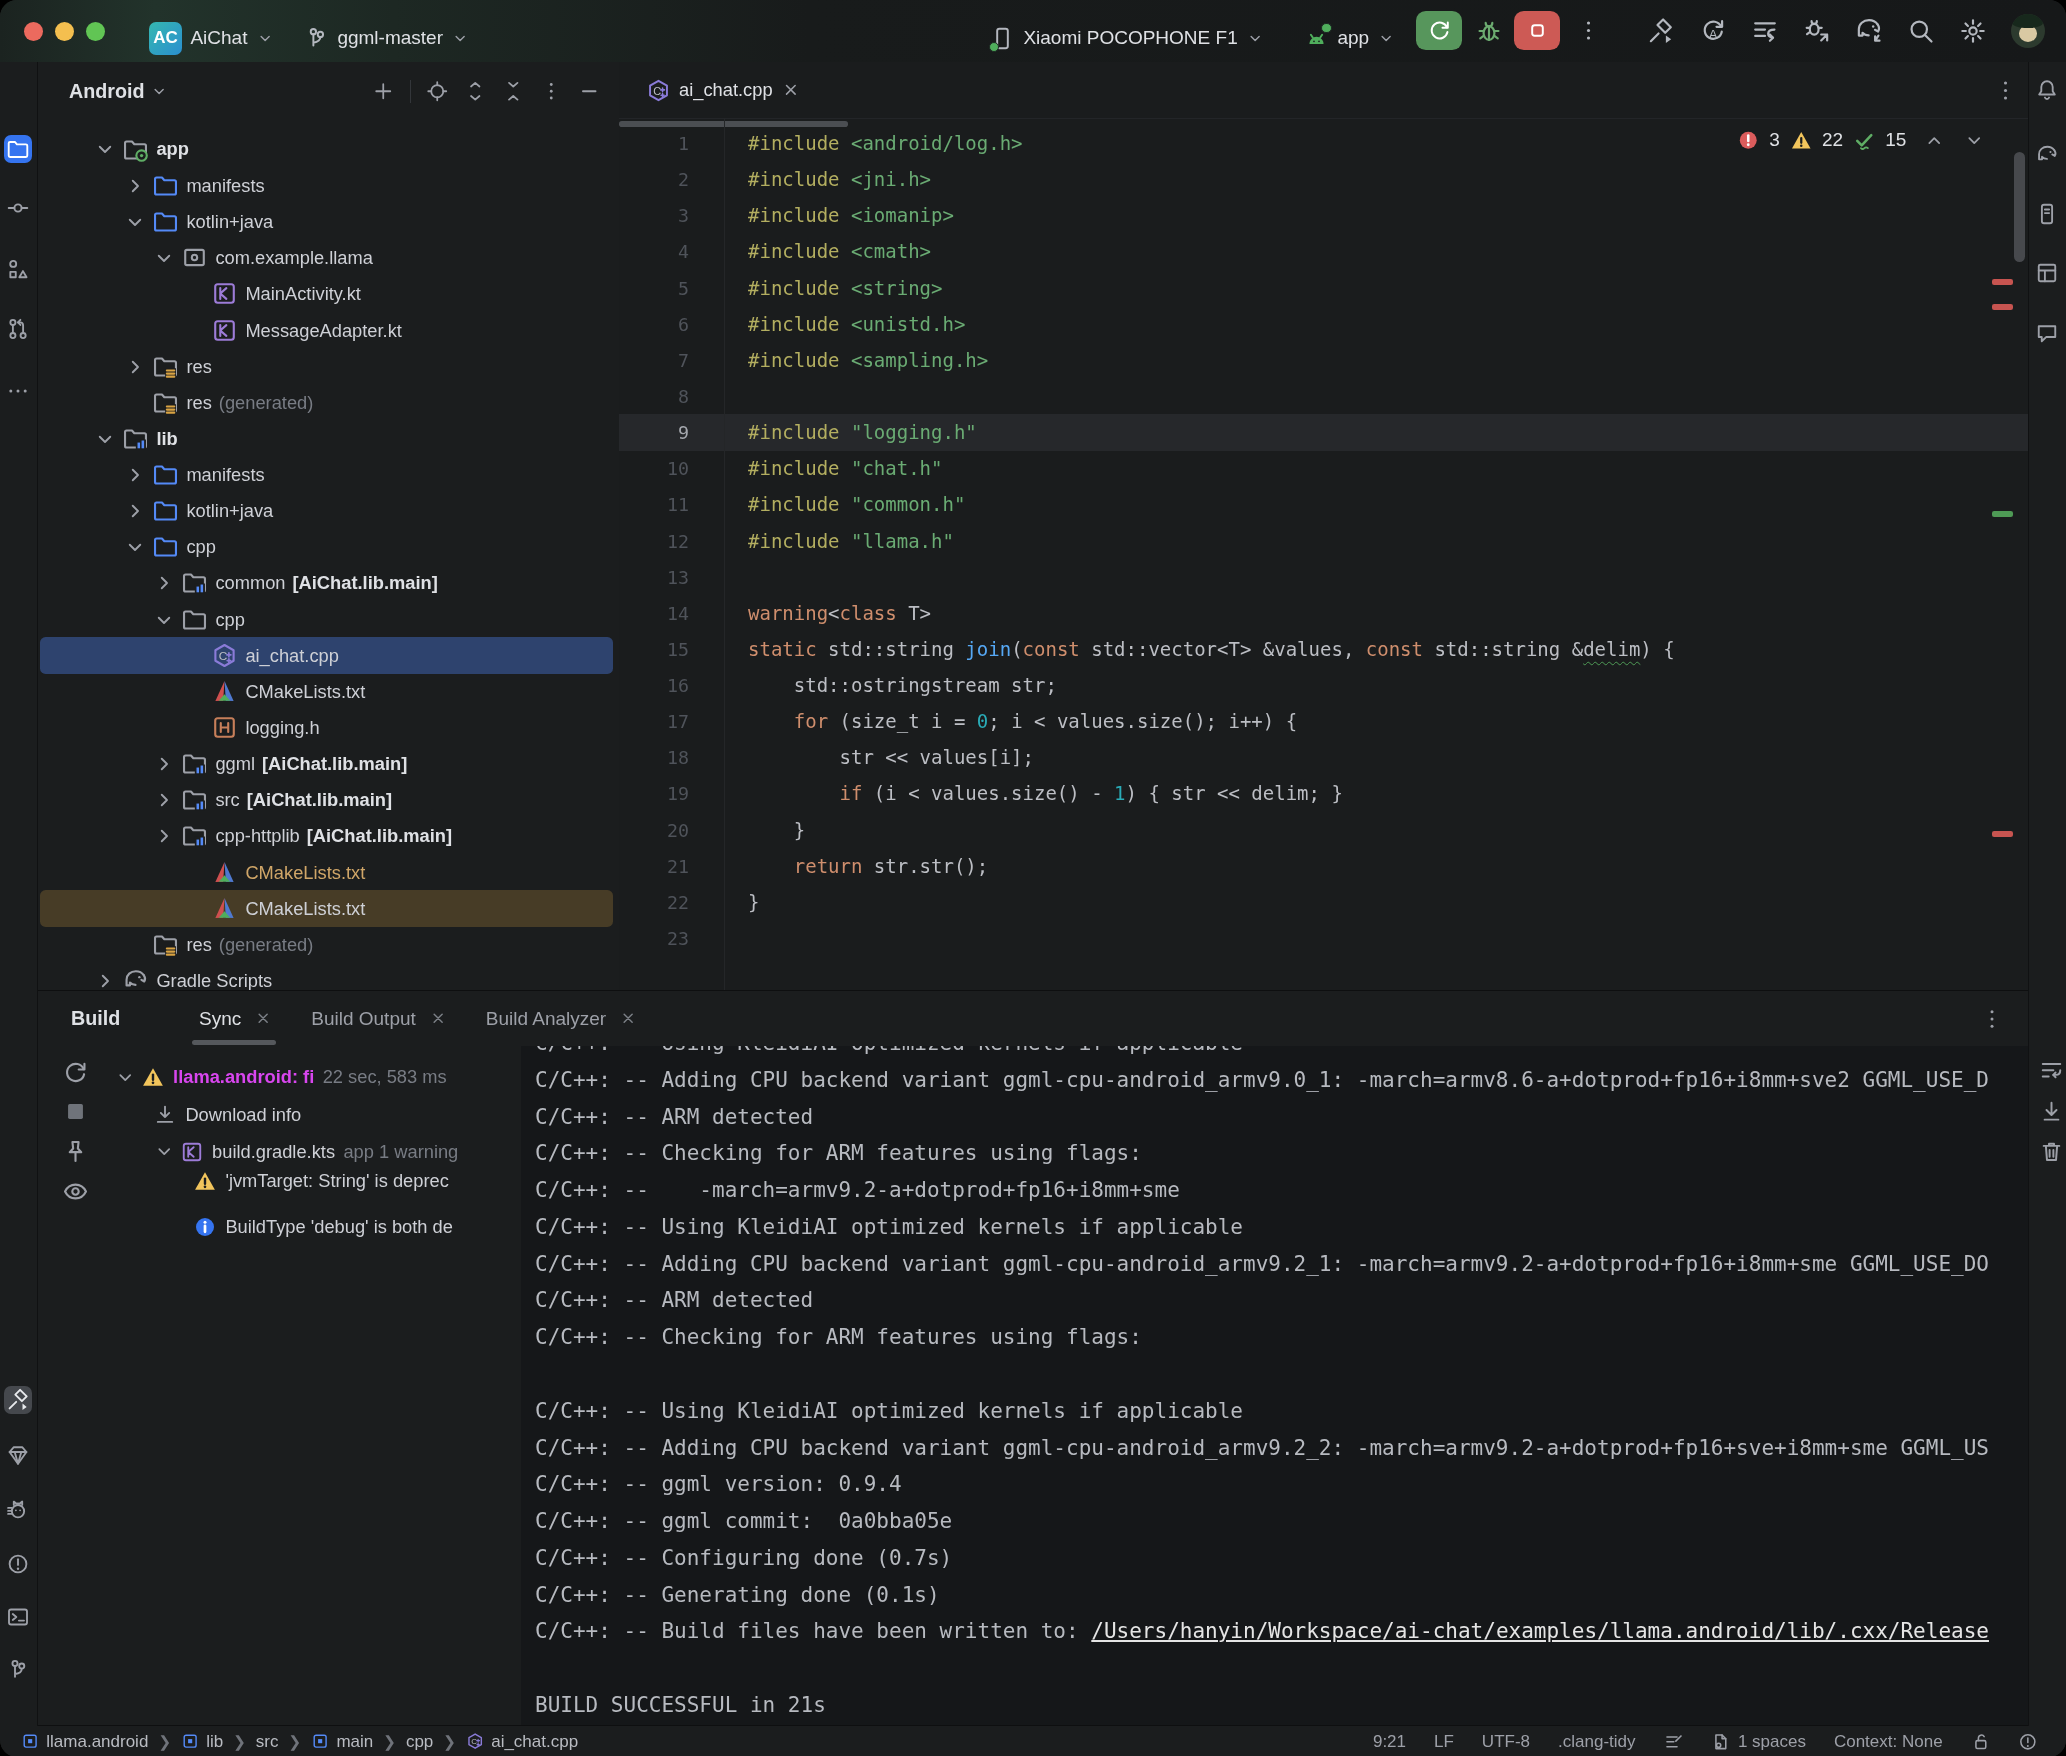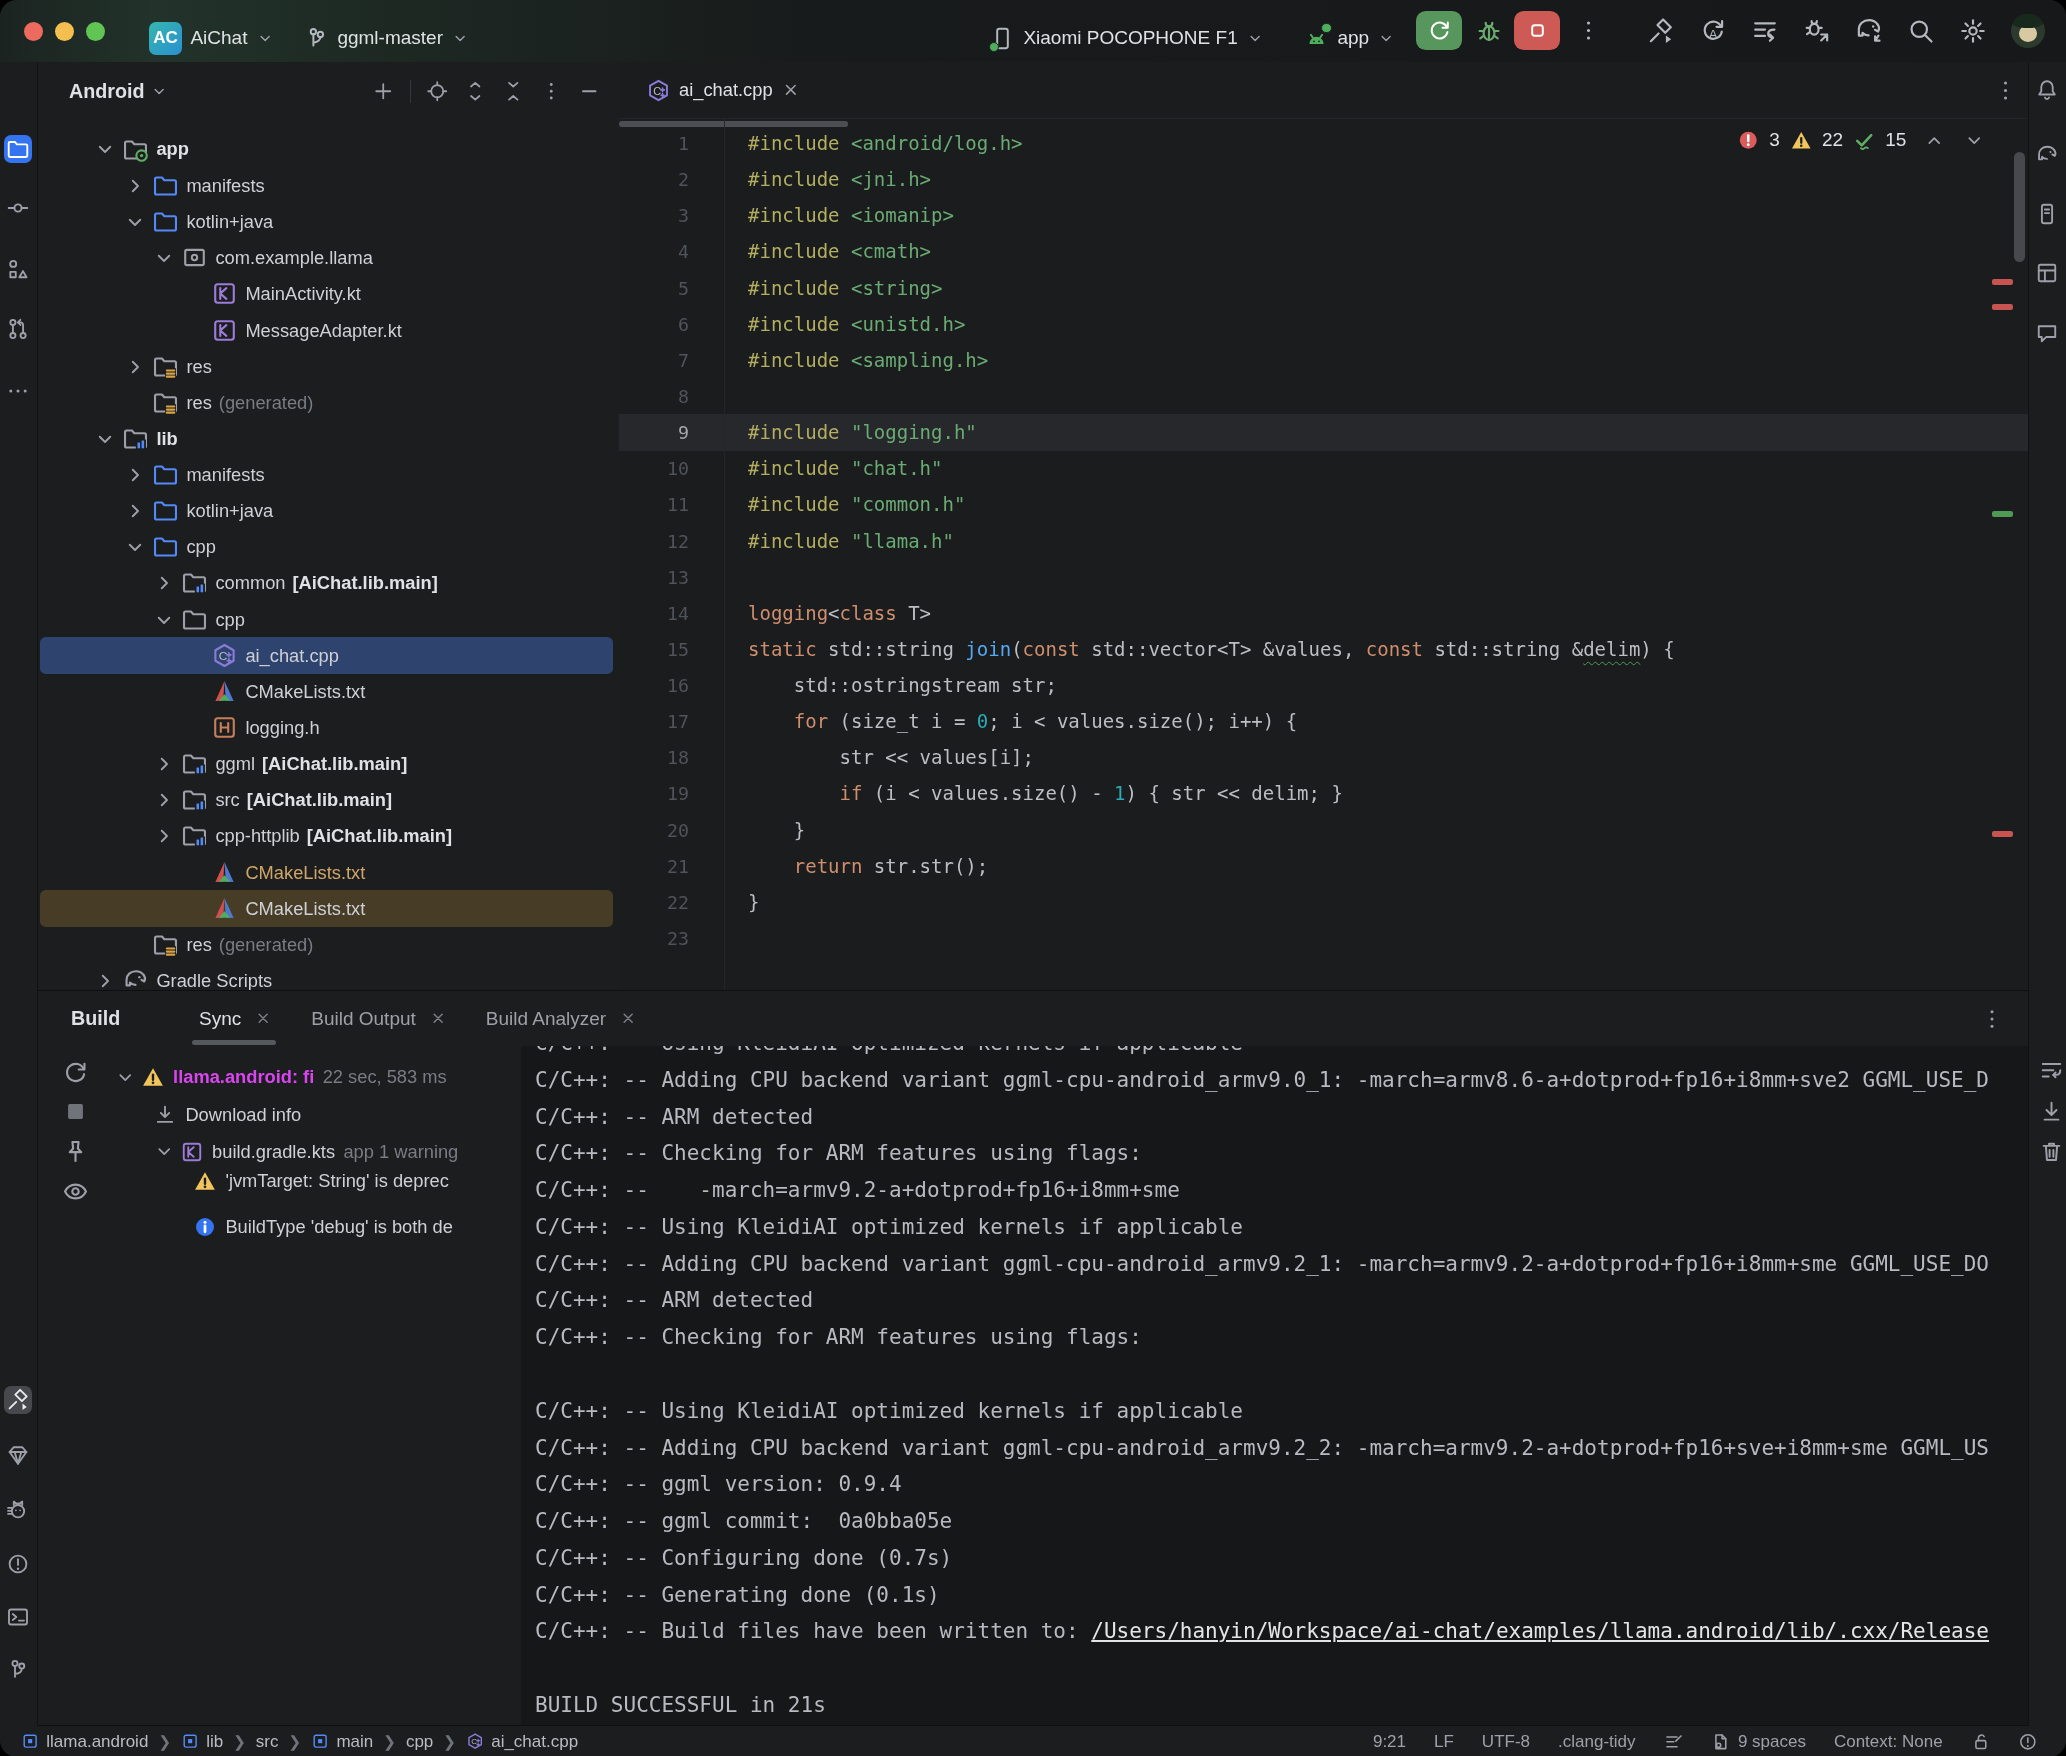--- a/index.html
+++ b/index.html
@@ -901,21 +901,21 @@
         <div class="codeline" style="top:405px">
           <span class="lnum">12</span>
           <span class="ltext"><span class="tk-dir">#include </span><span class="tk-str">"llama.h"</span></span>
         </div>
         <div class="codeline" style="top:441px">
           <span class="lnum">13</span>
           <span class="ltext"></span>
         </div>
         <div class="codeline" style="top:477px">
           <span class="lnum">14</span>
-          <span class="ltext"><span class="tk-kw">logging</span><span class="tk-pl">&lt;</span><span class="tk-kw">class</span><span class="tk-pl"> T&gt;</span></span>
+          <span class="ltext"><span class="tk-kw">warning</span><span class="tk-pl">&lt;</span><span class="tk-kw">class</span><span class="tk-pl"> T&gt;</span></span>
         </div>
         <div class="codeline" style="top:513px">
           <span class="lnum">15</span>
           <span class="ltext"><span class="tk-kw">static</span><span class="tk-pl"> std::string </span><span class="tk-fn">join</span><span class="tk-pl">(</span><span class="tk-kw">const</span><span class="tk-pl"> std::vector&lt;T&gt; &amp;values, </span><span class="tk-kw">const</span><span class="tk-pl"> std::string &amp;</span><span class="tk-sq">delim</span><span class="tk-pl">) {</span></span>
         </div>
         <div class="codeline" style="top:549px">
           <span class="lnum">16</span>
           <span class="ltext"><span class="tk-pl">    std::ostringstream str;</span></span>
         </div>
         <div class="codeline" style="top:585px">
@@ -1202,21 +1202,21 @@
           </span>
         </span>
         <span class="sitem">
           <span class="ic ">
             <svg viewBox="0 0 16 16">
               <path d="M4 2.5h5l3 3v8H4z"></path>
               <path d="M9 2.5v3h3"></path>
               <circle cx="6.2" cy="10.8" r="1.7"></circle>
             </svg>
           </span>
-          <span>9 spaces</span>
+          <span>1 spaces</span>
         </span>
         <span class="sitem">
           <span>Context: None</span>
         </span>
         <span class="sitem">
           <span class="ic ">
             <svg viewBox="0 0 16 16">
               <rect x="4" y="7" width="8" height="6.4" rx="1.2"></rect>
               <path d="M6 7V5a2.5 2.5 0 0 1 4.7-1.2"></path>
             </svg>

